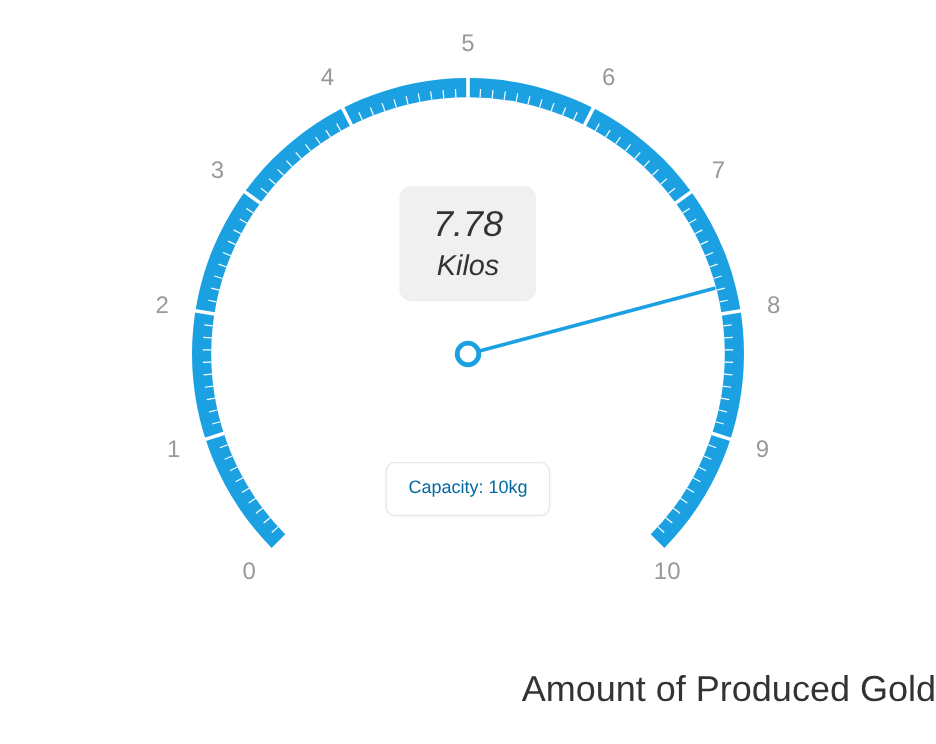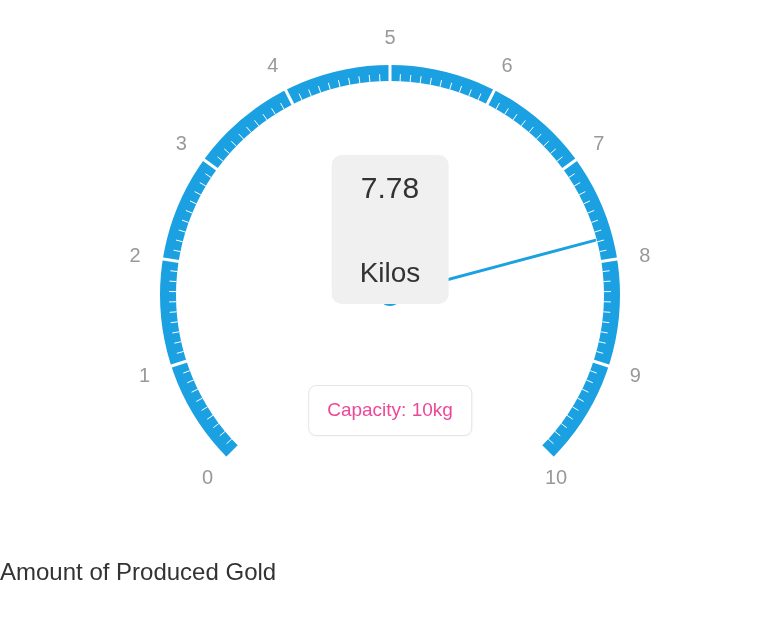--- a/index.html
+++ b/index.html
@@ -25,51 +25,51 @@
     position: absolute;
     left: 50%;
     top: 155px;
     transform: translateX(-50%);
     background: #f0f0f0;
     border-radius: 10px;
     padding: 14px 28px;
     text-align: center;
     color: #333333;
     line-height: 1.25;
+    font-style: italic;
   }
   .value-panel .val {
     font-size: 30px;
     display: block;
   }
   .value-panel .unit {
-    font-size: 28px;
+    font-size: 24px;
     display: block;
-    margin-top: 48px;
   }
   .info-panel {
     position: absolute;
     left: 50%;
     top: 385px;
     transform: translateX(-50%);
     background: #ffffff;
     border: 1px solid #e6e6e6;
     border-radius: 8px;
     padding: 10px 18px;
-    color: #ec4899;
-    font-size: 19px;
+    color: #0369a1;
+    font-size: 15px;
     line-height: 1.5;
     box-shadow: 0 1px 2px rgba(0,0,0,0.03);
   }
   .title {
     position: absolute;
     left: 0;
     right: 0;
     top: 558px;
-    text-align: left;
-    font-size: 24px;
+    text-align: right;
+    font-size: 30px;
     color: #333333;
     font-weight: 400;
   }
   .tick-label {
     position: absolute;
     color: #999999;
     font-size: 20px;
     transform: translate(-50%, -50%);
     user-select: none;
   }

